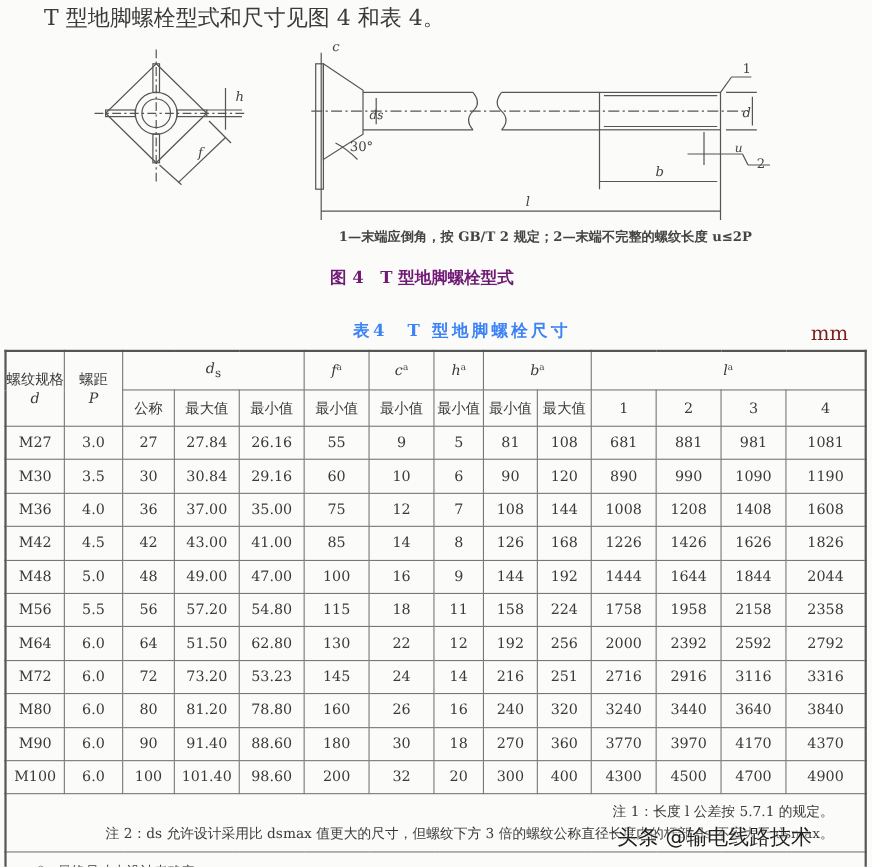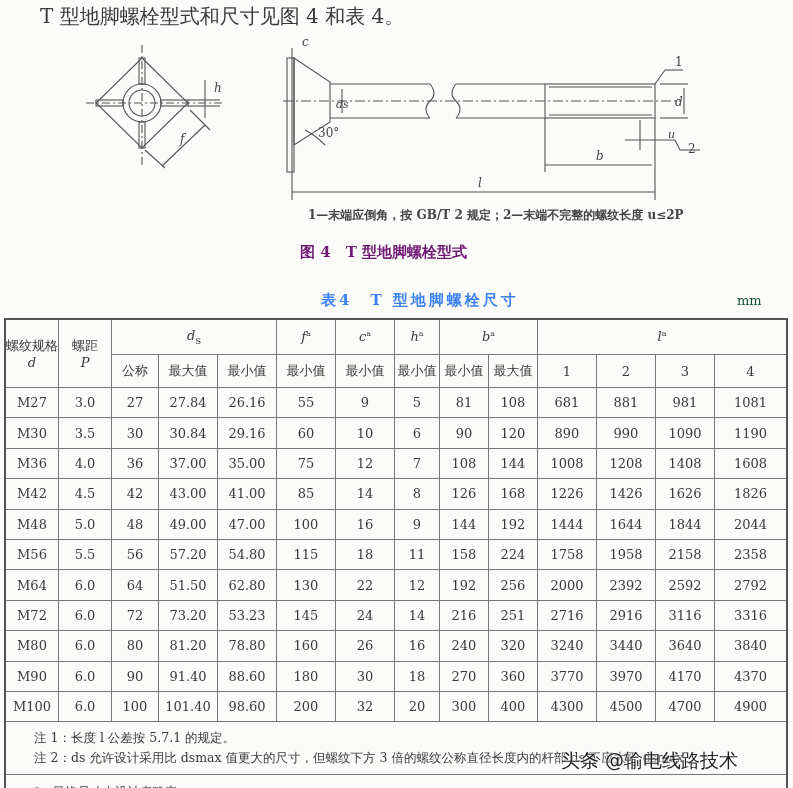--- a/index.html
+++ b/index.html
@@ -3,29 +3,29 @@
 <meta charset="utf-8">
 <style>
   html, body { margin:0; padding:0; background:#fbfbf9; }
   body { width:793px; height:788px; position:relative; overflow:hidden;
          font-family:"DejaVu Serif","Liberation Serif",serif; color:#333; }
   .intro { position:absolute; left:40px; top:3px; font-size:20px; color:#3a3a3a; }
   .fig { position:absolute; left:0; top:28px; width:793px; height:190px; }
   .legend { position:absolute; left:308px; top:207px; font-size:12px; color:#444;font-weight:bold; }
   .figcap { position:absolute; left:300px; top:243px; font-size:15px; font-weight:bold; color:#701a75; }
   .tcap { position:absolute; left:285px; top:291px; font-size:15px; font-weight:bold; letter-spacing:3px; color:#3b82f6;margin-left:36px; }
-  .unit { position:absolute; left:737px; top:293px; font-size:13px; color:#14532d; }
+  .unit { position:absolute; left:737px; top:293px; font-size:18px; color:#7f1d1d; }
   table.spec { position:absolute; left:4px; top:318px; width:784px; border-collapse:collapse;
                font-size:13px; color:#3a3a3a; border:2px solid #555; }
   table.spec td { border:1px solid #777; text-align:center; padding:0; height:29.4px; }
   table.spec tr.h1 td { height:34px; }
   table.spec tr.h2 td { height:32px; }
   .it { font-style:italic; }
   sup { font-size:8px; }
-  table.spec td.notes { text-align:left; padding:6px 28px; height:auto; line-height:20px; font-size:12.5px; }
+  table.spec td.notes { text-align:right; padding:6px 28px; height:auto; line-height:20px; font-size:12.5px; }
   table.spec td.foot { text-align:left; padding:4px 28px; height:26px; font-size:12.5px; }
   .wm { position:absolute; left:561px; top:748px; font-family:"DejaVu Sans","Liberation Sans",sans-serif;
         font-size:19px; color:#222; text-shadow:0 0 2px #fff,0 0 3px #fff; }
 </style>
 </head>
 <body>
 
 <div class="intro">T 型地脚螺栓型式和尺寸见图 4 和表 4。</div>
 
 <svg class="fig" viewBox="0 28 793 190" xmlns="http://www.w3.org/2000/svg">

